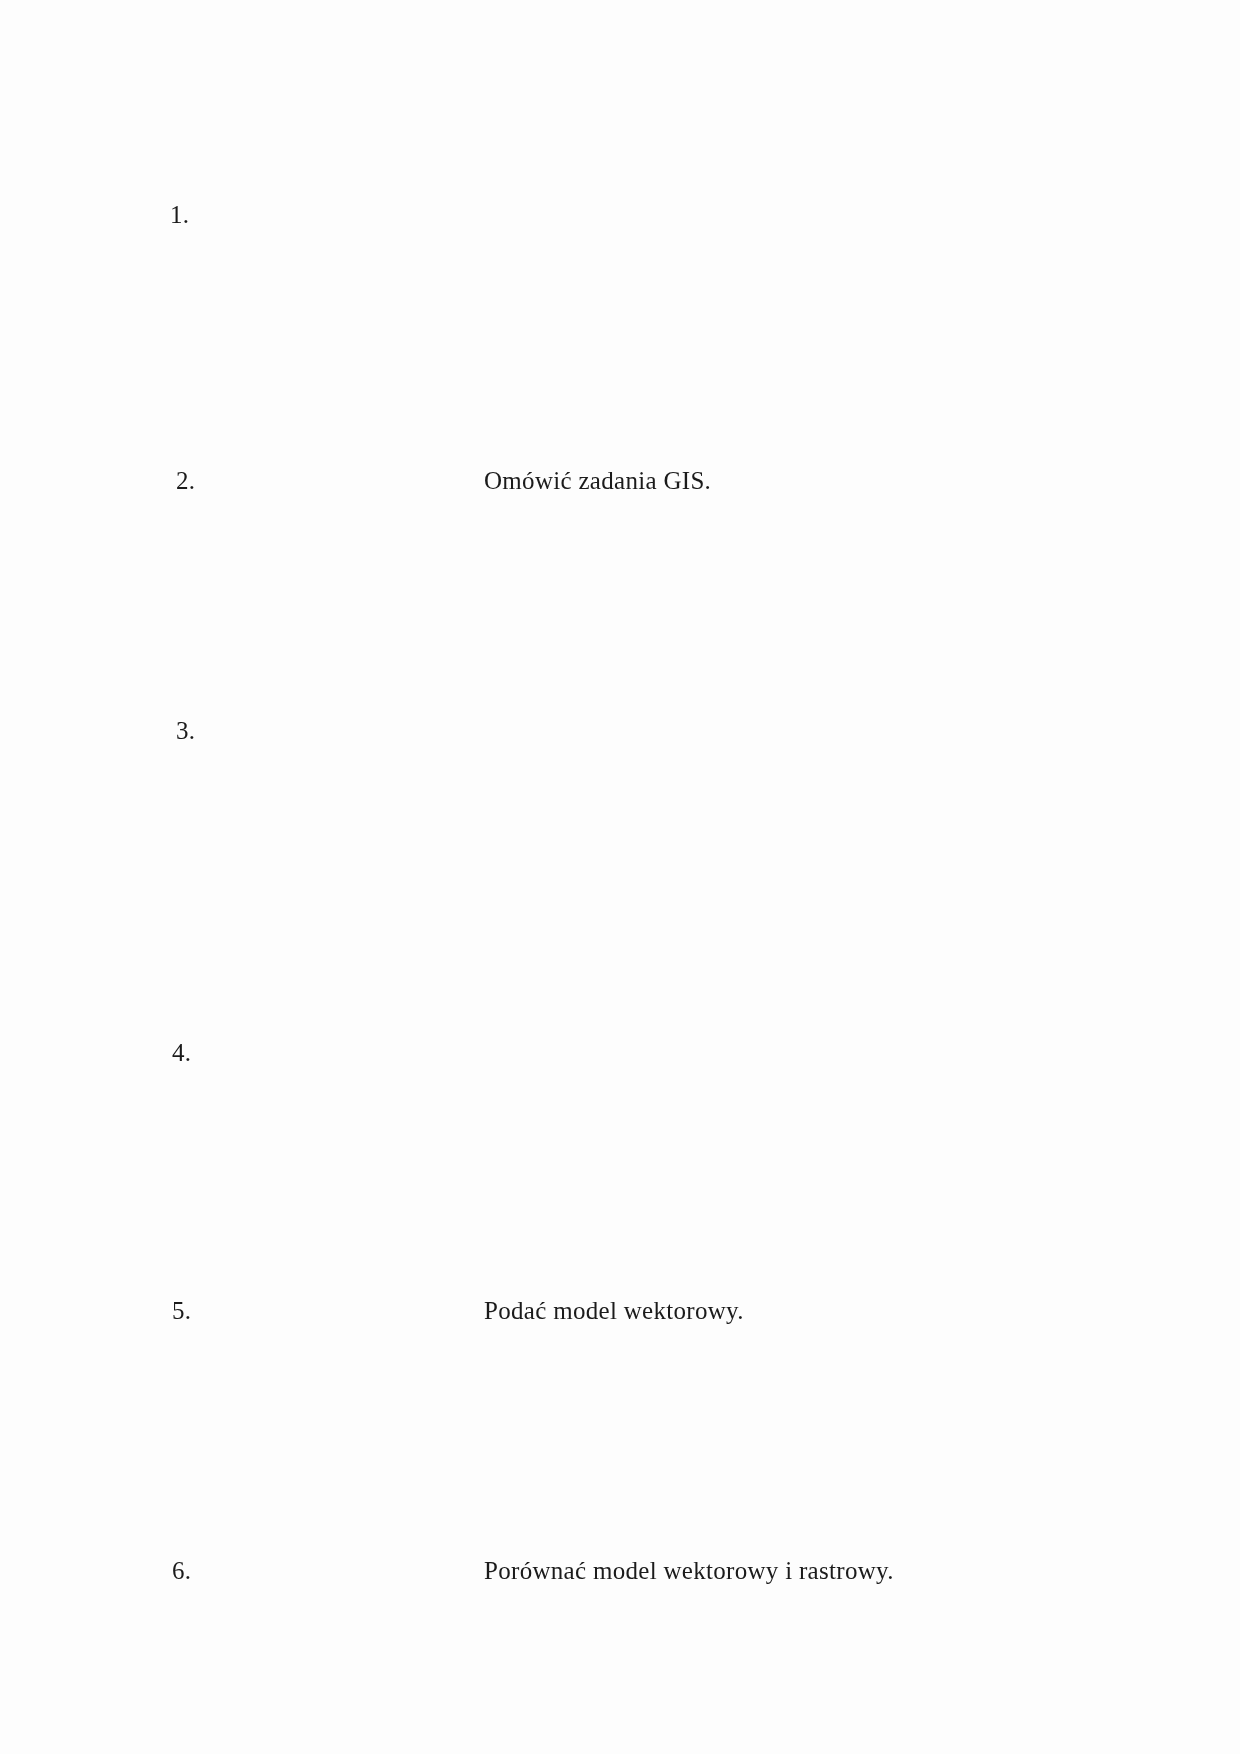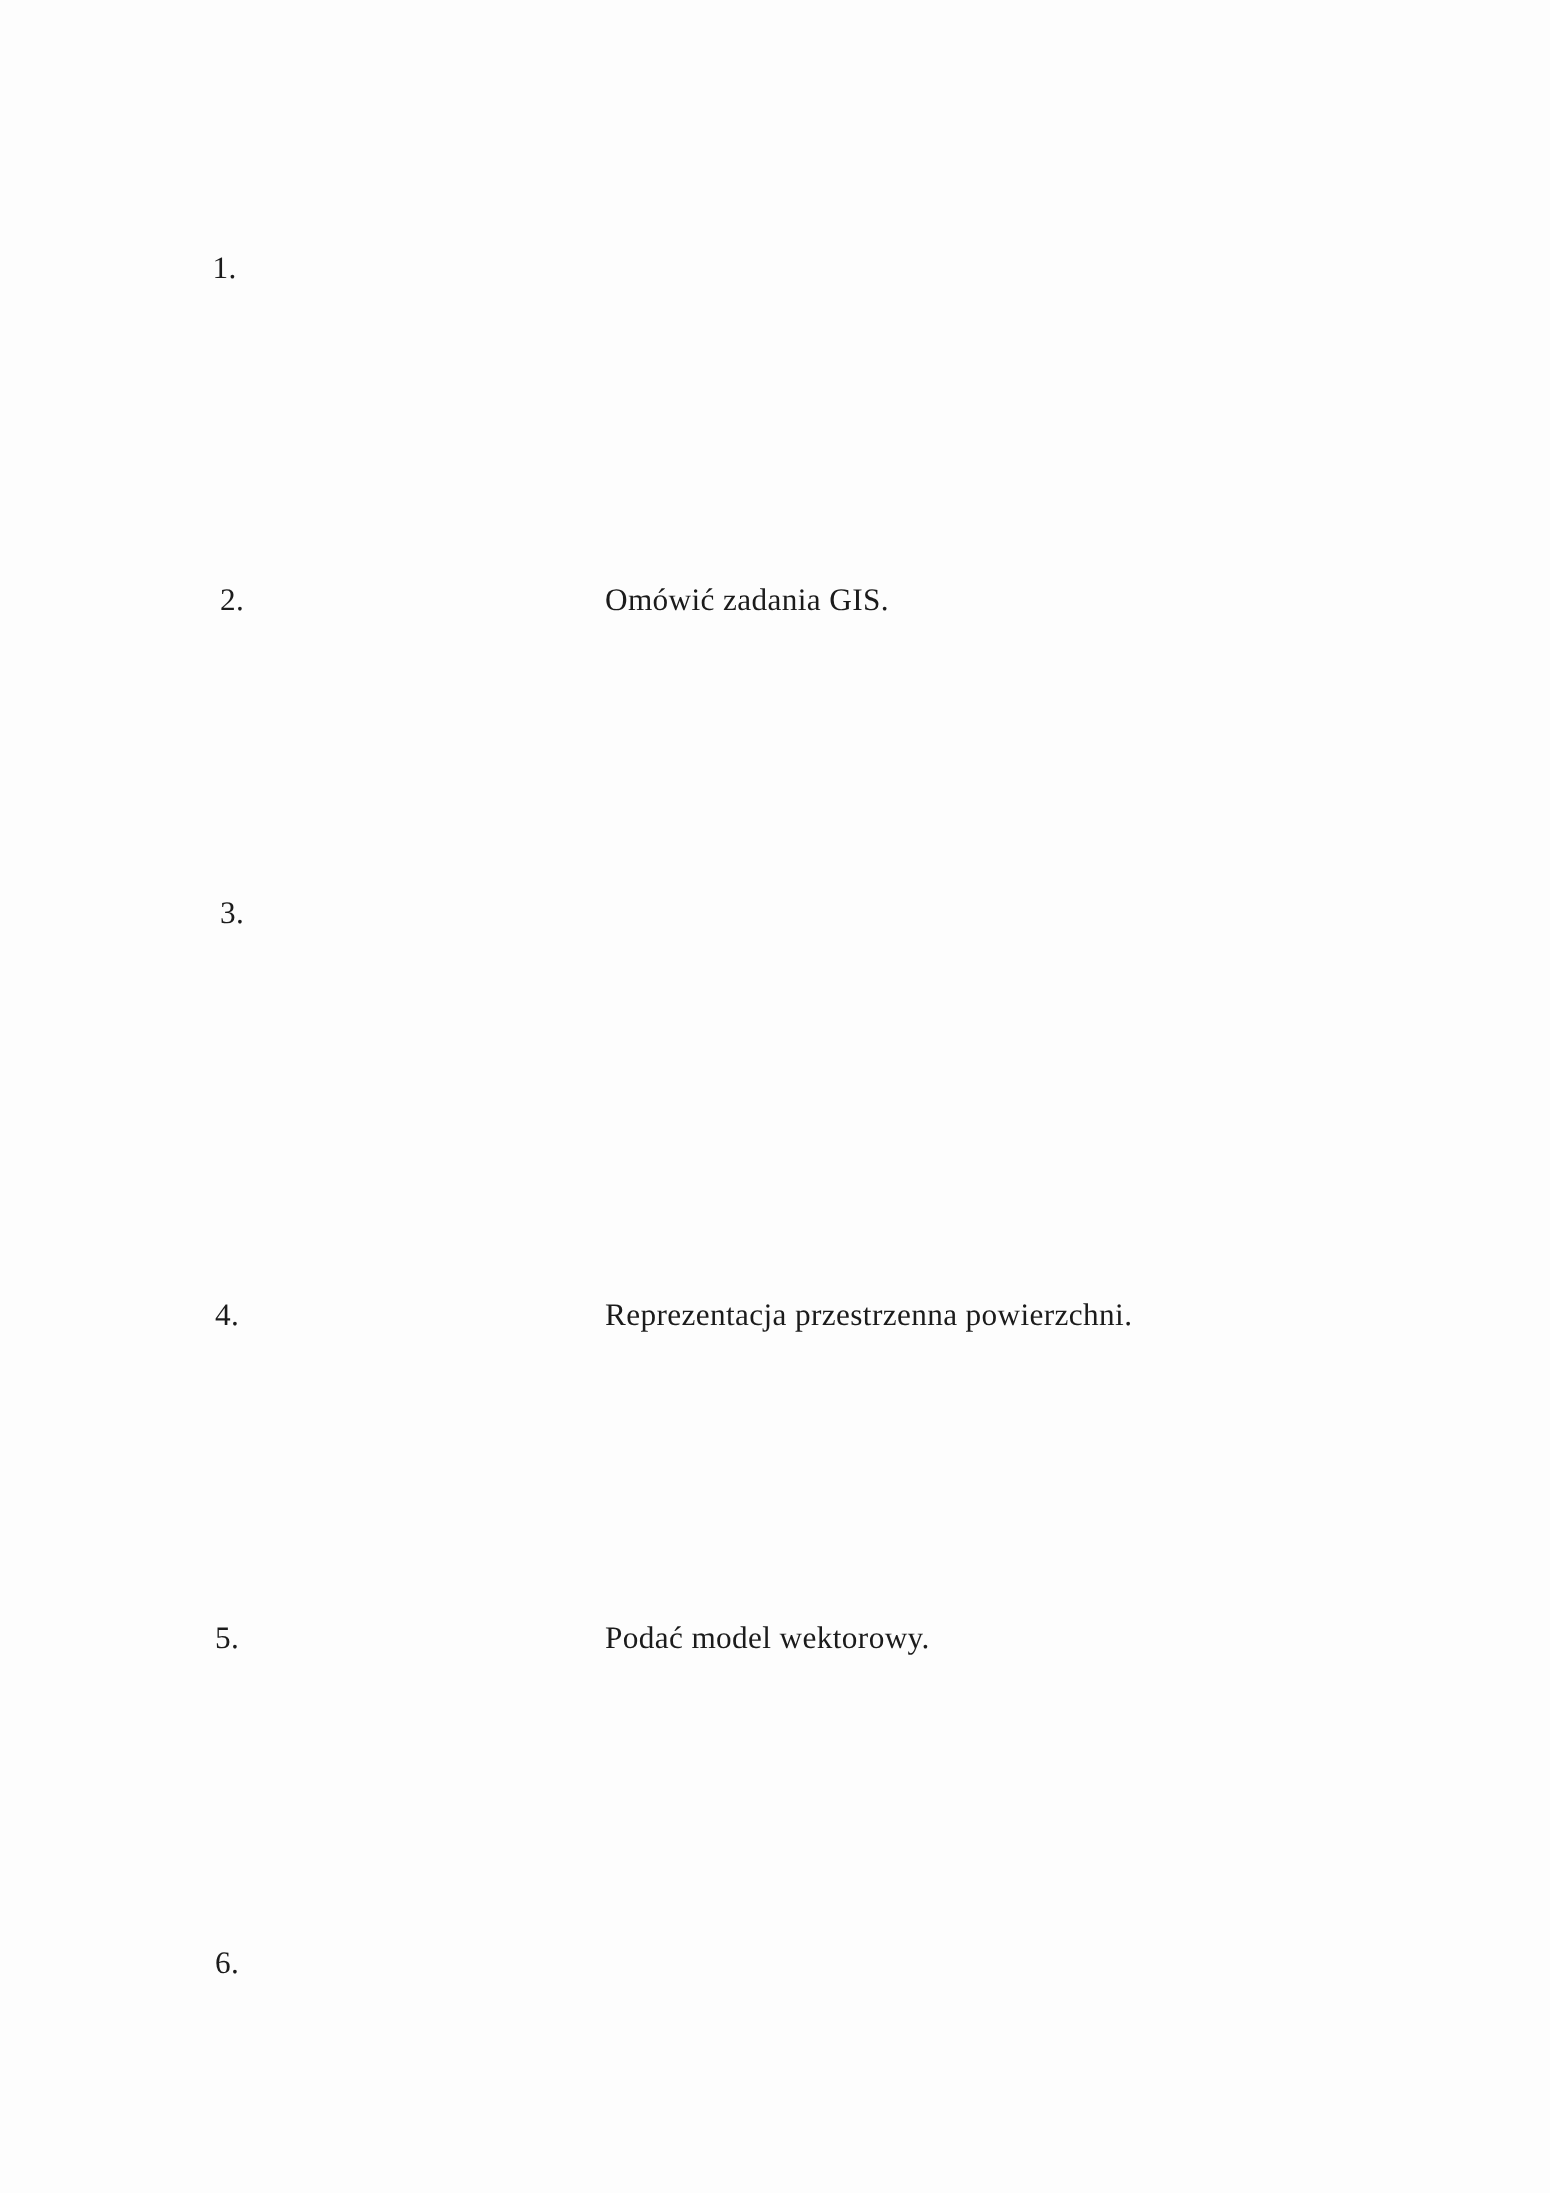--- a/index.html
+++ b/index.html
@@ -77,25 +77,25 @@
     <span class="q-number">2.</span>
     <span class="q-text">Omówić zadania GIS.</span>
   </div>
 
   <div class="question-row row-3">
     <span class="q-number">3.</span>
   </div>
 
   <div class="question-row row-4">
     <span class="q-number">4.</span>
-    <span class="q-text">Reprezentacja przestrzenna powierzchni.</span>
   </div>
 
   <div class="question-row row-5">
     <span class="q-number">5.</span>
     <span class="q-text">Podać model wektorowy.</span>
   </div>
 
   <div class="question-row row-6">
     <span class="q-number">6.</span>
+    <span class="q-text">Porównać model wektorowy i rastrowy.</span>
   </div>
 
 </div>
 
 </body></html>

